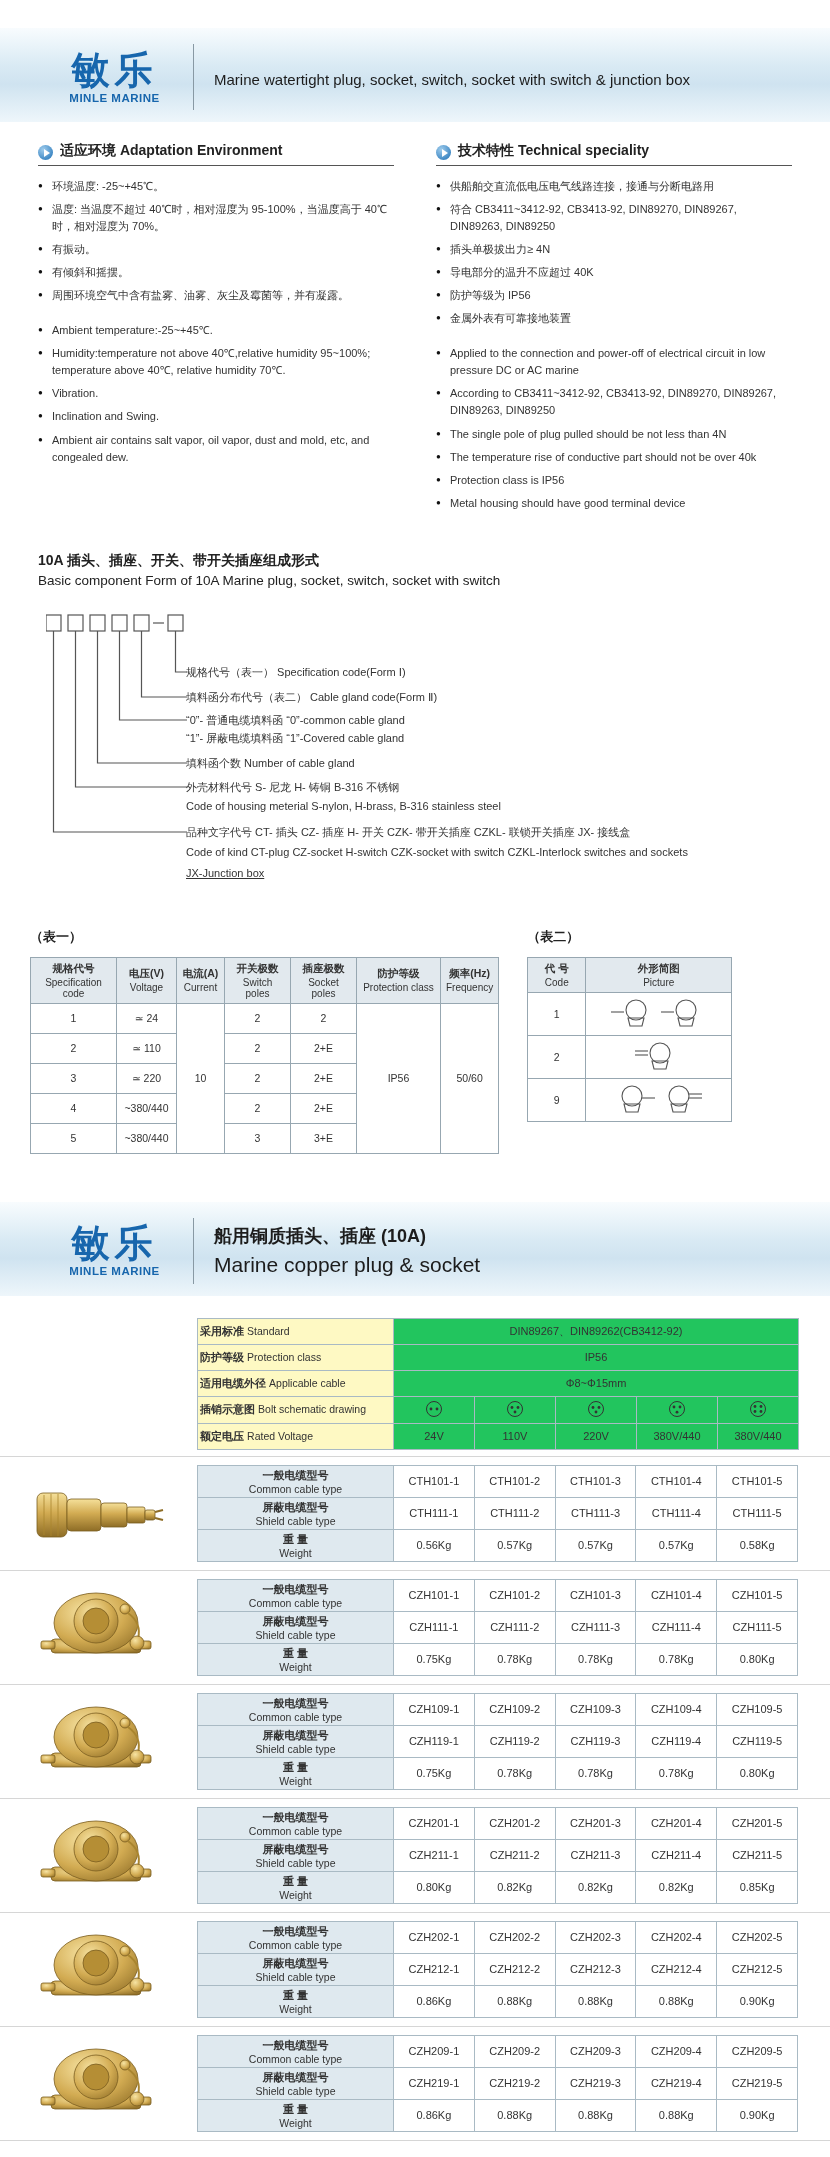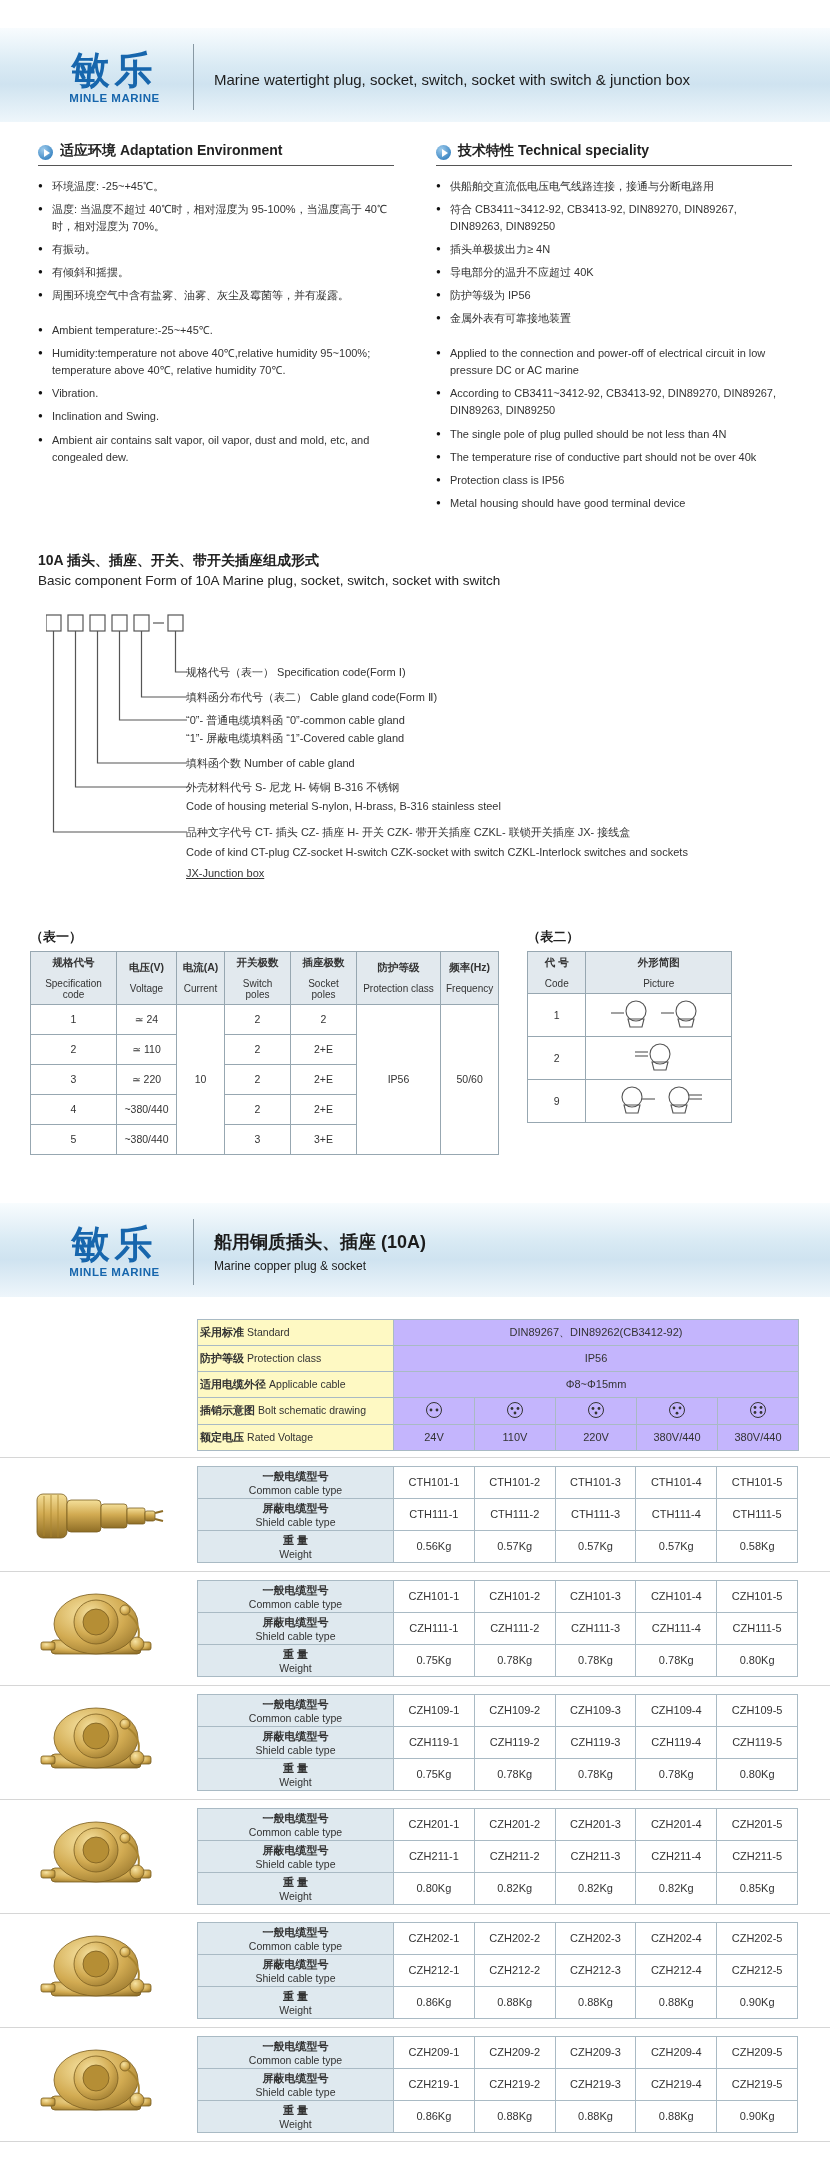--- a/index.html
+++ b/index.html
@@ -36,36 +36,36 @@
   .comp-title-en { font-size:13.5px; color:#222; margin-top:3px; }
   .diagram { position:relative; height:292px; margin-top:22px; }
   .diagram svg { position:absolute; left:8px; top:0; }
   .dlabel { position:absolute; left:148px; font-size:11px; color:#333; white-space:nowrap; }
   .dl0 { top:55px; } .dl1 { top:80px; } .dl2 { top:103px; } .dl3 { top:121px; }
   .dl4 { top:146px; } .dl5 { top:170px; } .dl6 { top:190px; }
   .dl7 { top:215px; } .dl8 { top:236px; } .dl9 { top:257px;text-decoration:underline; }
 
   
   .tables { display:flex; padding:0 30px; margin-top:26px; gap:28px; align-items:flex-start; }
-  .tcaption { font-size:13px; font-weight:bold; margin-bottom:5px; color:#222; }
+  .tcaption { font-size:13px; font-weight:bold; margin-bottom:11px; color:#222; }
   table.ft { border-collapse:collapse; }
   table.ft th, table.ft td { border:1px solid #97a7b1; text-align:center; padding:4px 5px; font-size:10.5px; color:#333; }
   table.ft th { background:#e2e9ee; font-weight:normal; }
   .hcn { font-weight:bold; font-size:10.5px; }
-  .hen { font-size:10px; margin-top:8px; }
+  .hen { font-size:10px; margin-top:1px; }
   .t1 td { height:30px; }
   .t2 td { height:42px; }
   .t2 .pic-cell { width:146px; }
   .t2 .code-cell { width:58px; }
   .gland-svg { display:block; margin:0 auto; }
 
   
   .spec-wrap { margin:22px 0 0 197px; width:601px; }
   table.spec { border-collapse:collapse; width:100%; table-layout:fixed; }
-  table.spec td { border:1px solid #a9bac4; font-size:11px; text-align:center; padding:3px 2px; height:26px; color:#333; background:#c4b5fd; }
+  table.spec td { border:1px solid #a9bac4; font-size:11px; text-align:center; padding:3px 2px; height:26px; color:#333; background:#22c55e; }
   table.spec td.slabel { background:#fef9c3; text-align:left; width:196px; }
   .sl-cn { font-weight:bold; font-size:11px; }
   .sl-en { font-size:10.5px; }
   table.spec col.vcol { width:81px; }
 
   
   #product-blocks { margin-top:6px; border-top:1px solid #d6d6d6; }
   .product-block { display:flex; align-items:center; border-bottom:1px solid #d6d6d6; padding:8px 0; }
   .product-photo { width:197px; display:flex; justify-content:center; align-items:center; }
   table.ptable { border-collapse:collapse; width:601px; table-layout:fixed; }
@@ -311,21 +311,21 @@
 
   <div class="band" style="margin-top:48px;">
     <div class="band-inner">
       <div class="logo">
         <div class="logo-cn">敏乐</div>
         <div class="logo-en">MINLE MARINE</div>
       </div>
       <div class="v-divider"></div>
       <div>
         <div class="band-title-cn" style="font-size:18px;">船用铜质插头、插座 (10A)</div>
-        <div class="band-title-en" style="font-size:12px;">Marine copper plug &amp; socket</div>
+        <div class="band-title-en" style="font-size:21px;">Marine copper plug &amp; socket</div>
       </div>
     </div>
   </div>
 
   <div class="spec-wrap">
     <table class="spec">
       <colgroup>
           <col style="width:196px">
           <col class="vcol">
           <col class="vcol">

